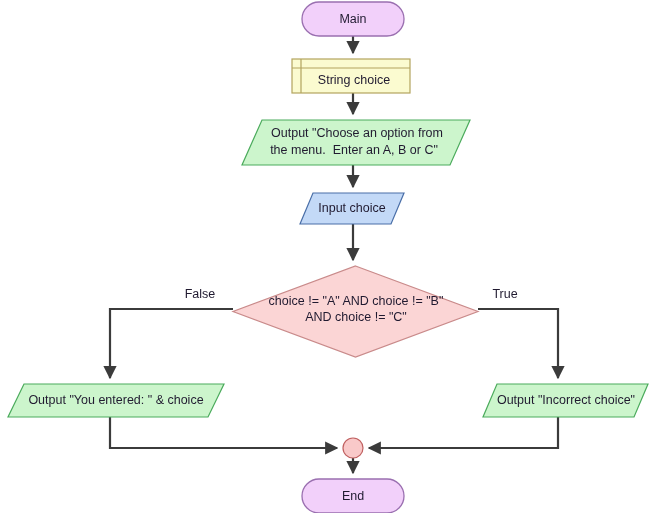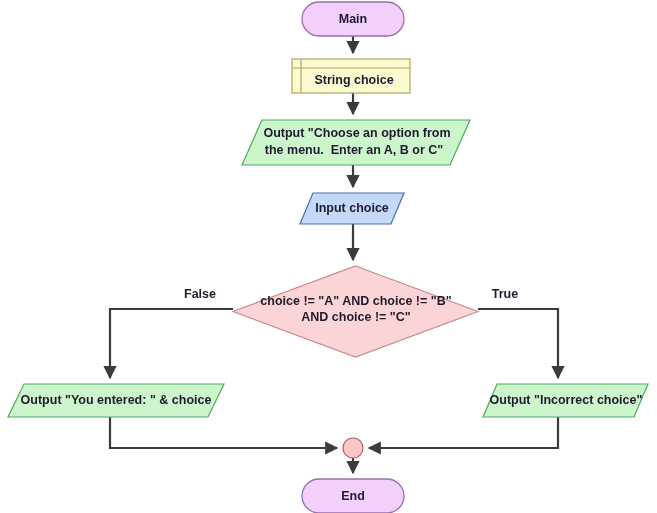--- a/index.html
+++ b/index.html
@@ -9,21 +9,20 @@
   }
   body {
     font-family: "Liberation Sans", sans-serif;
   }
   #canvas {
     position: relative;
     width: 657px;
     height: 513px;
     background: #ffffff;
     overflow: hidden;
-    font-weight: bold;
   }
   #flow-svg {
     position: absolute;
     left: 0;
     top: 0;
     width: 657px;
     height: 513px;
   }
   .node-text {
     font-family: "Liberation Sans", sans-serif;

